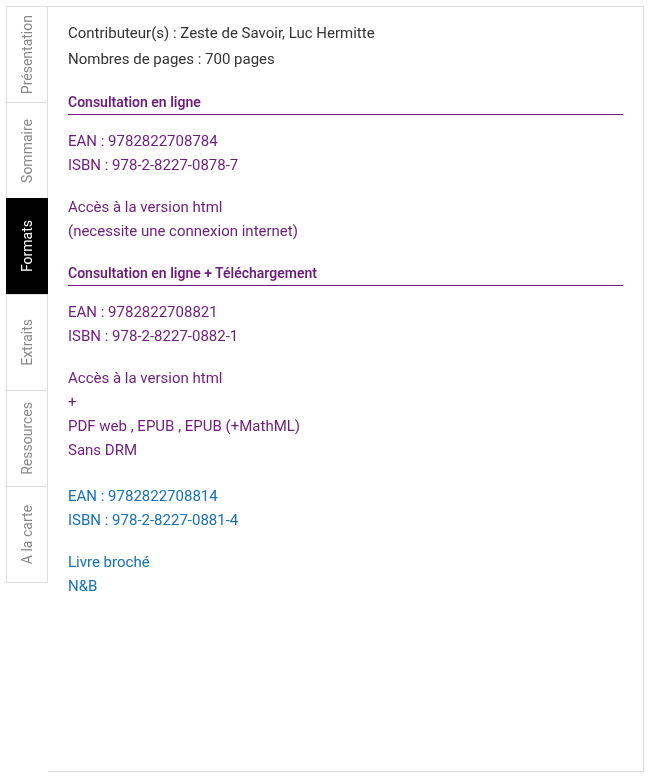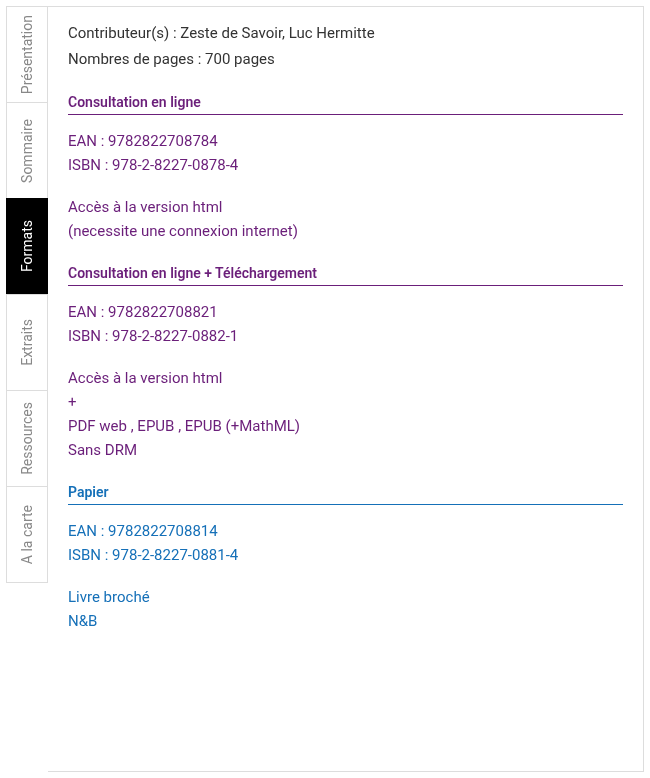--- a/index.html
+++ b/index.html
@@ -108,21 +108,21 @@
 
     <div class="content">
 
       <div class="meta-line">Contributeur(s) : Zeste de Savoir, Luc Hermitte</div>
       <div class="meta-line">Nombres de pages : 700 pages</div>
 
       <div class="section sec-numerique">
         <div class="section-title">Consultation en ligne</div>
         <div class="block">
           <div class="bline">EAN : 9782822708784</div>
-          <div class="bline">ISBN : 978-2-8227-0878-4</div>
+          <div class="bline">ISBN : 978-2-8227-0878-7</div>
         </div>
         <div class="block">
           <div class="bline">Accès à la version html</div>
           <div class="bline">(necessite une connexion internet)</div>
         </div>
       </div>
 
       <div class="section sec-numerique">
         <div class="section-title">Consultation en ligne + Téléchargement</div>
         <div class="block">
@@ -131,21 +131,20 @@
         </div>
         <div class="block">
           <div class="bline">Accès à la version html</div>
           <div class="bline">+</div>
           <div class="bline">PDF web , EPUB , EPUB (+MathML)</div>
           <div class="bline">Sans DRM</div>
         </div>
       </div>
 
       <div class="section sec-papier">
-        <div class="section-title">Papier</div>
         <div class="block">
           <div class="bline">EAN : 9782822708814</div>
           <div class="bline">ISBN : 978-2-8227-0881-4</div>
         </div>
         <div class="block">
           <div class="bline">Livre broché</div>
           <div class="bline">N&amp;B</div>
         </div>
       </div>
 

